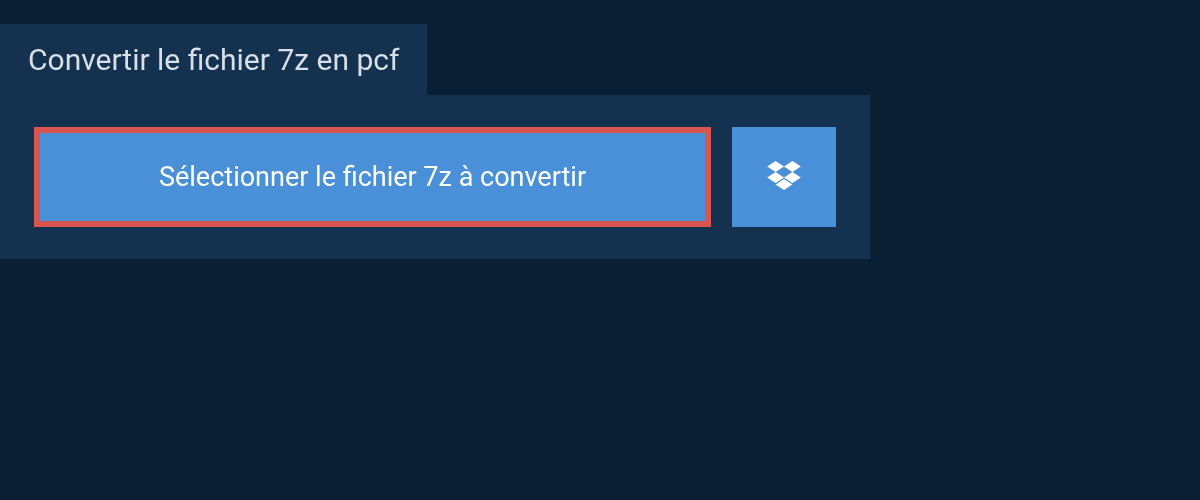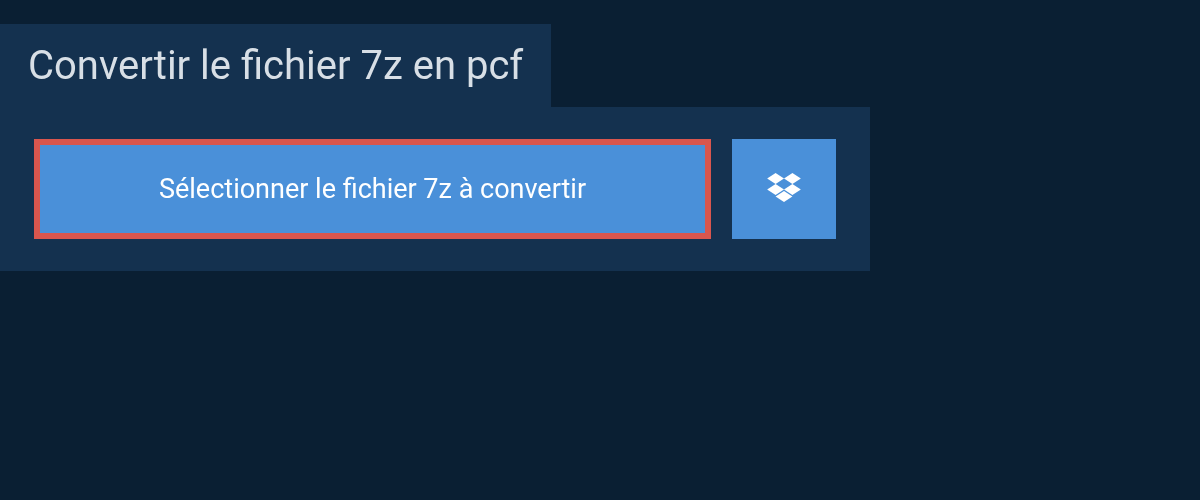--- a/index.html
+++ b/index.html
@@ -16,21 +16,21 @@
     }
     .header-tab {
       display: inline-block;
       background-color: #14314f;
       padding: 18px 28px;
       margin-top: 24px;
       margin-left: 0;
     }
     .header-title {
       color: #d8dfe6;
-      font-size: 40px;
+      font-size: 30px;
       font-weight: 400;
     }
     .panel {
       background-color: #14314f;
       margin-top: 0;
       padding: 32px 34px;
       width: 870px;
     }
     .button-row {
       display: flex;

